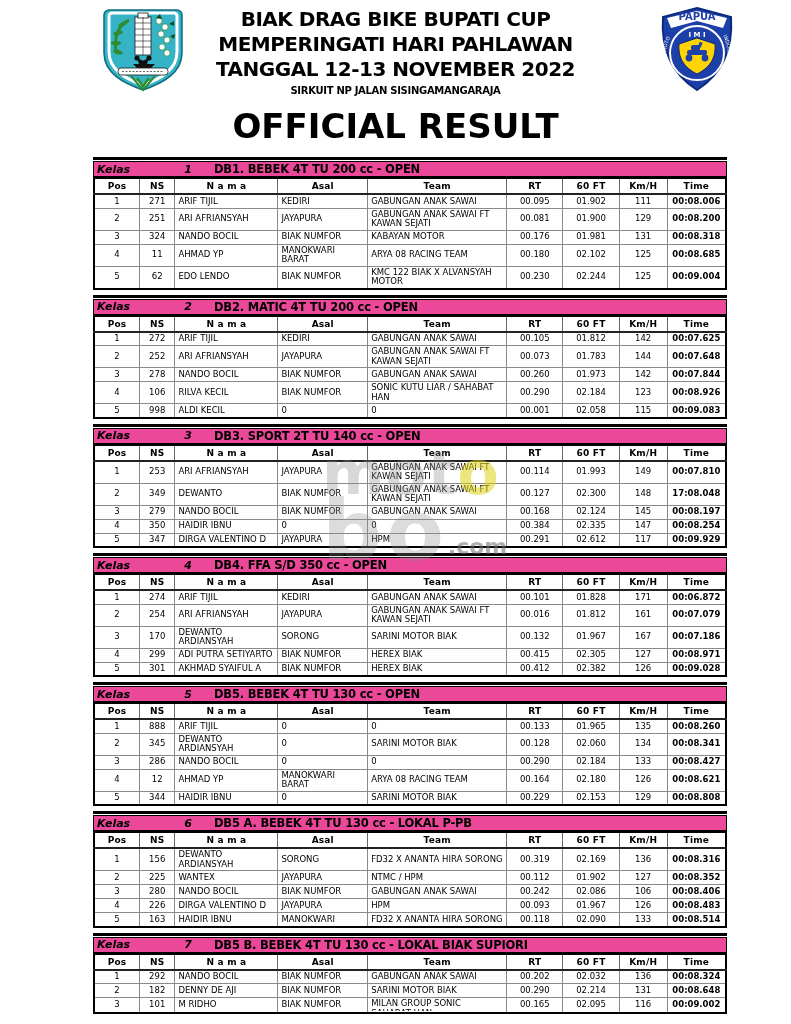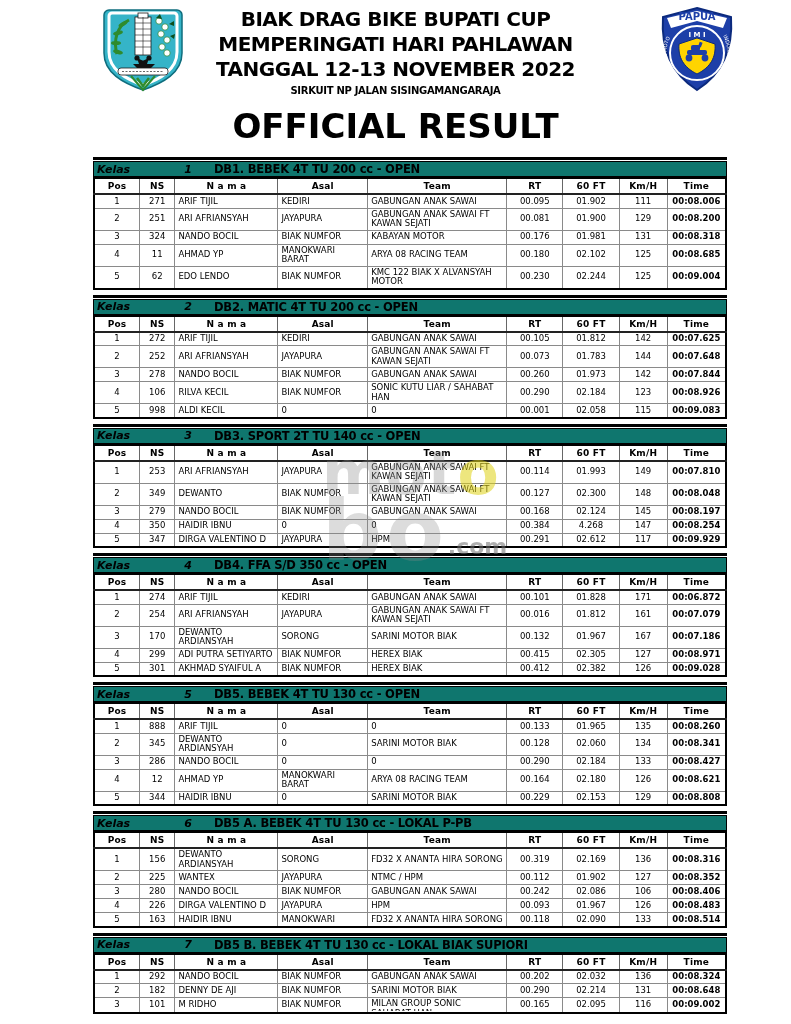--- a/index.html
+++ b/index.html
@@ -37,21 +37,21 @@
   .wm-top .wm-yellow { color: rgba(222,210,20,0.55); }
   .wm-bottom { font-size: 84px; color: rgba(140,140,140,0.30); margin-top: -14px; letter-spacing: 4px; }
   .wm-suffix { font-size: 22px; color: rgba(110,110,110,0.55); vertical-align: 6px; letter-spacing: 0; }
 
   
   .tables-area { position: relative; width: 634px; margin: 8px 0 0 93px; z-index: 2; }
   .class-section { margin-bottom: 0; padding-top: 5px; }
   .class-bar-top { height: 3px; background: #000; margin-bottom: 1px; }
   .class-bar {
     display: flex; align-items: center;
-    border: 1px solid #000; background: #0f766e;
+    border: 1px solid #000; background: #ec4899;
     height: 16px; padding: 0 3px;
   }
   .kelas-label { font-style: italic; font-weight: bold; font-size: 11px; width: 78px; }
   .class-no    { font-style: italic; font-weight: bold; font-size: 11px; width: 26px; text-align: center; }
   .class-title { font-weight: bold; font-size: 11.5px; margin-left: 13px; letter-spacing: -0.2px; }
 
   table.results {
     width: 100%; border-collapse: collapse; table-layout: fixed;
     margin-top: 0; border: 2px solid #000;
   }
@@ -430,21 +430,21 @@
             <td class="al-c">2</td>
             <td class="al-c">349</td>
             <td class="al-l">DEWANTO</td>
             <td class="al-l">BIAK NUMFOR</td>
             <td class="al-l">
               <div class="team-wrap">GABUNGAN ANAK SAWAI FT KAWAN SEJATI</div>
             </td>
             <td class="al-c">00.127</td>
             <td class="al-c">02.300</td>
             <td class="al-c">148</td>
-            <td class="al-c cell-time">00:08.048</td>
+            <td class="al-c cell-time">17:08.048</td>
           </tr>
           <tr>
             <td class="al-c">3</td>
             <td class="al-c">279</td>
             <td class="al-l">NANDO BOCIL</td>
             <td class="al-l">BIAK NUMFOR</td>
             <td class="al-l">
               <div class="team-wrap">GABUNGAN ANAK SAWAI</div>
             </td>
             <td class="al-c">00.168</td>
@@ -454,21 +454,21 @@
           </tr>
           <tr>
             <td class="al-c">4</td>
             <td class="al-c">350</td>
             <td class="al-l">HAIDIR IBNU</td>
             <td class="al-l">0</td>
             <td class="al-l">
               <div class="team-wrap">0</div>
             </td>
             <td class="al-c">00.384</td>
-            <td class="al-c">4.268</td>
+            <td class="al-c">02.335</td>
             <td class="al-c">147</td>
             <td class="al-c cell-time">00:08.254</td>
           </tr>
           <tr>
             <td class="al-c">5</td>
             <td class="al-c">347</td>
             <td class="al-l">DIRGA VALENTINO D</td>
             <td class="al-l">JAYAPURA</td>
             <td class="al-l">
               <div class="team-wrap">HPM</div>

